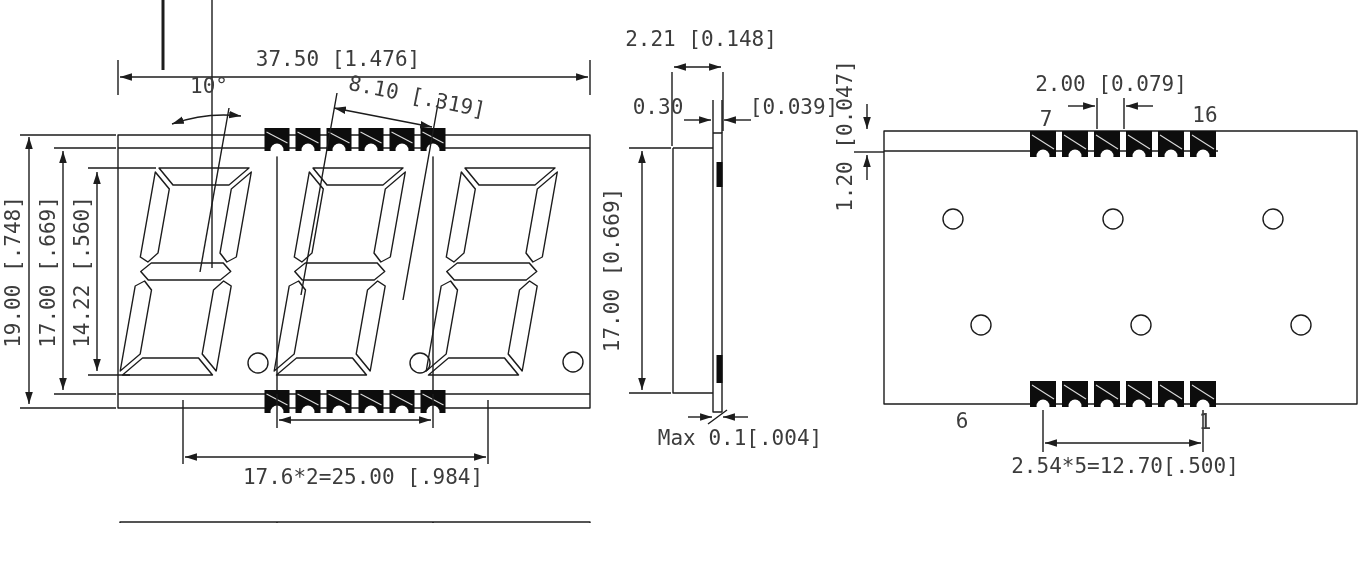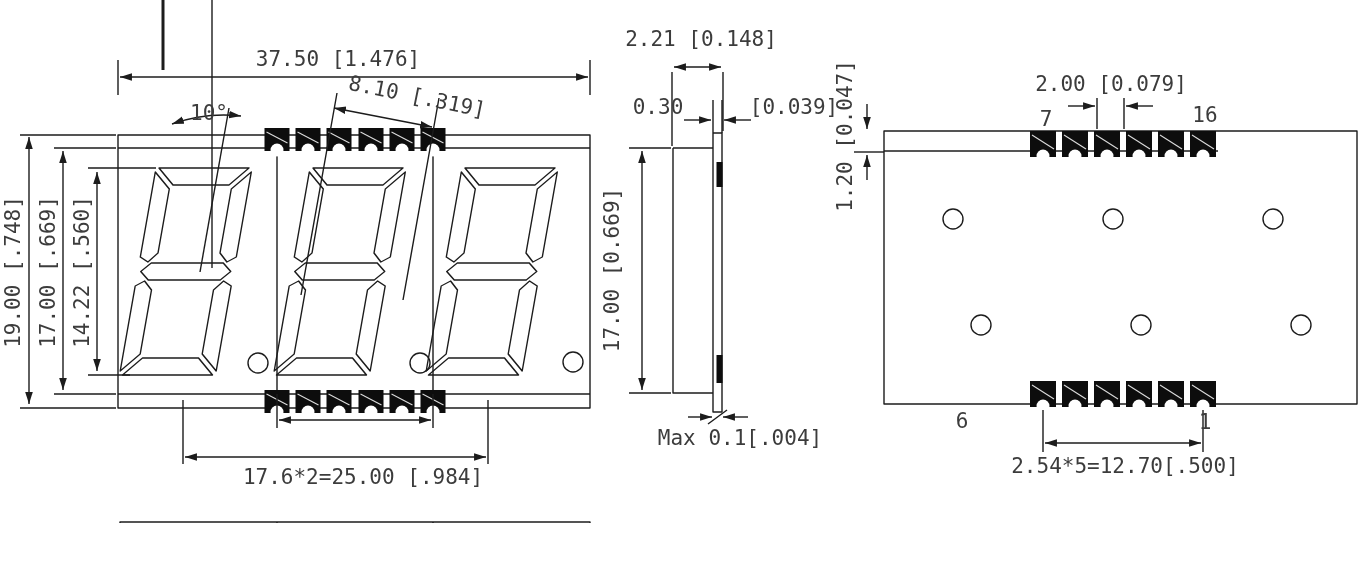--- a/index.html
+++ b/index.html
@@ -219,21 +219,21 @@
     <line class="s" x1="748" y1="417" x2="723" y2="417" marker-end="url(#arr)"></line>
     <line class="s" x1="1068" y1="106" x2="1095" y2="106" marker-end="url(#arr)"></line>
     <line class="s" x1="1153" y1="106" x2="1126" y2="106" marker-end="url(#arr)"></line>
     <line class="s" x1="867" y1="104" x2="867" y2="129" marker-end="url(#arr)"></line>
     <line class="s" x1="867" y1="180" x2="867" y2="155" marker-end="url(#arr)"></line>
     <line class="s" x1="1045" y1="443" x2="1201" y2="443" marker-start="url(#arr)" marker-end="url(#arr)"></line>
   </g>
 </svg>
 
 <span class="t" style="left:338px; top:59px;">37.50 [1.476]</span>
-<span class="t" style="left:209px; top:113px;">10°</span>
+<span class="t" style="left:209px; top:86px;">10°</span>
 <span class="t sl" style="left:417px; top:97px;">8.10 [.319]</span>
 <span class="t rot" style="left:13px; top:272px;">19.00 [.748]</span>
 <span class="t rot" style="left:48px; top:272px;">17.00 [.669]</span>
 <span class="t rot" style="left:82px; top:272px;">14.22 [.560]</span>
 <span class="t" style="left:363px; top:477px;">17.6*2=25.00 [.984]</span>
 
 <span class="t" style="left:701px; top:39px;">2.21 [0.148]</span>
 <span class="t" style="left:658px; top:107px;">0.30</span>
 <span class="t" style="left:794px; top:107px;">[0.039]</span>
 <span class="t rot" style="left:612px; top:270px;">17.00 [0.669]</span>

